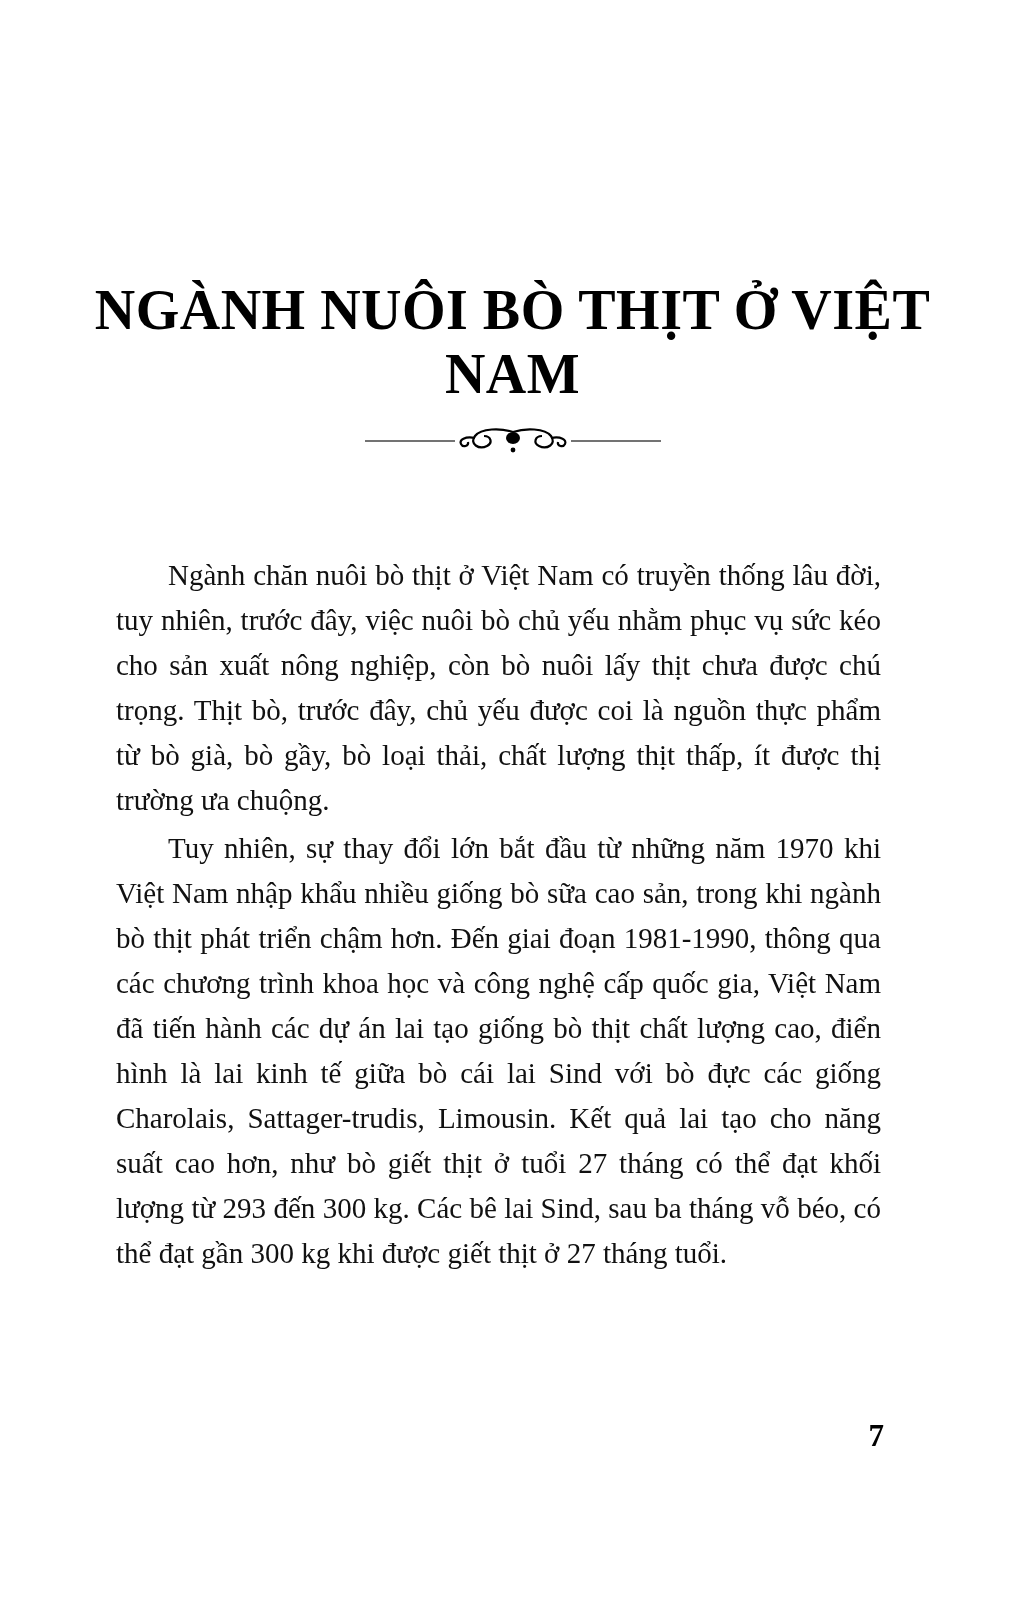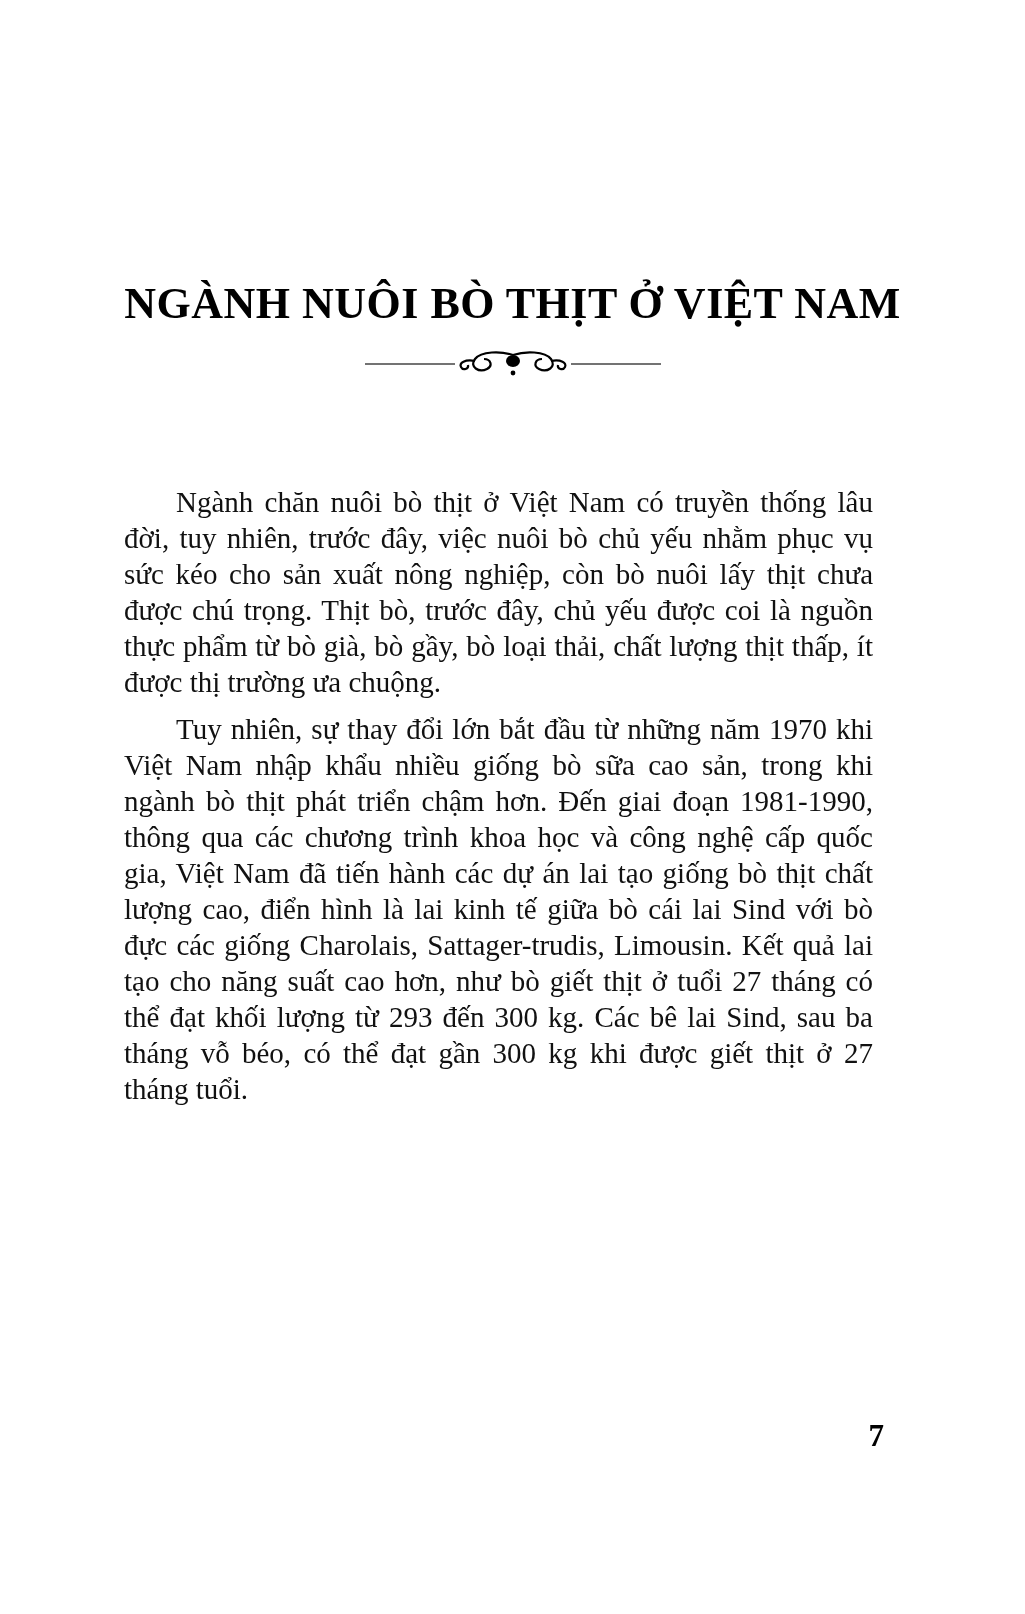--- a/index.html
+++ b/index.html
@@ -14,39 +14,39 @@
     background: #ffffff;
     font-family: "Liberation Serif", "DejaVu Serif", serif;
     color: #1a1a1a;
     box-sizing: border-box;
     overflow: hidden;
   }
   .chapter-title {
     margin: 0;
     padding: 278px 80px 0 80px;
     text-align: center;
-    font-size: 44px;
+    font-size: 56px;
     font-weight: bold;
     letter-spacing: 0.5px;
     color: #000000;
     font-family: "Liberation Serif", "DejaVu Serif", serif;
   }
   .divider {
     margin: 18px auto 0 auto;
     width: 300px;
     height: 34px;
     display: block;
   }
   .body-text {
     padding: 92px 141px 0 113px;
   }
   .body-text p {
-    margin: 11px;
+    margin: 3px;
     font-size: 29px;
-    line-height: 36px;
+    line-height: 45px;
     text-align: justify;
     text-indent: 52px;
     color: #111111;
   }
   .page-number {
     position: absolute;
     top: 1418px;
     right: 141px;
     font-size: 31px;
     font-weight: bold;

